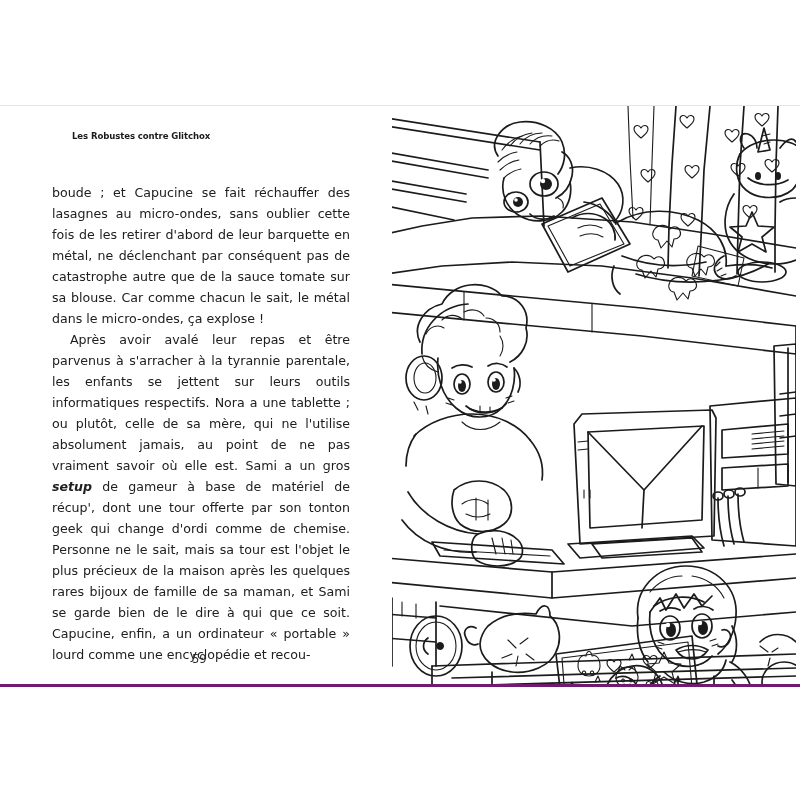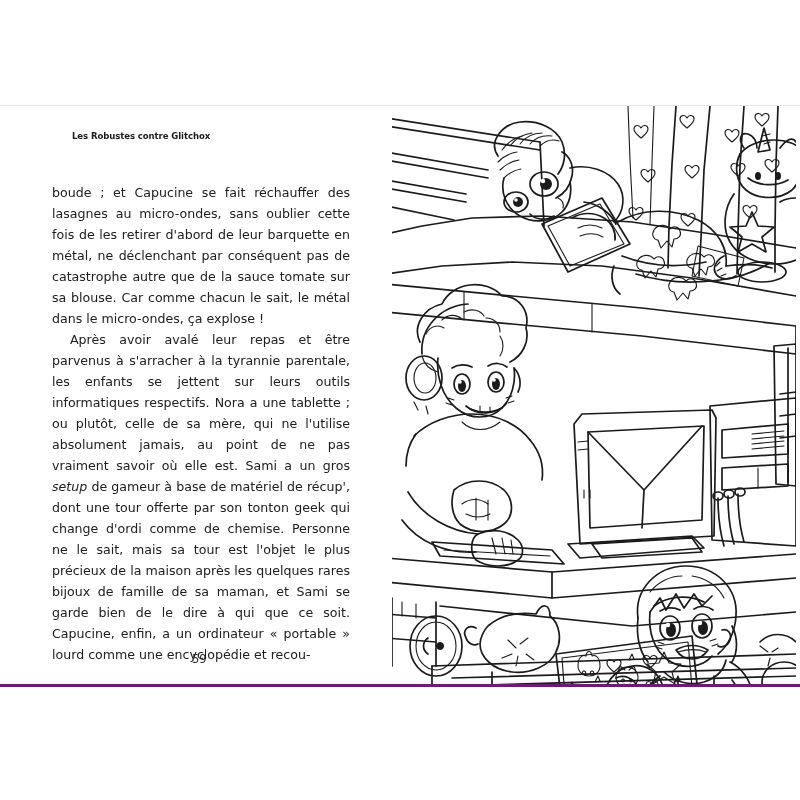--- a/index.html
+++ b/index.html
@@ -72,20 +72,21 @@
     hyphens: manual;
   }
   .body-text p {
     margin: 0;
   }
   .body-text p.indented {
     text-indent: 18px;
   }
   .body-text em {
     font-style: italic;
+    font-weight: bold;
   }
 
   .folio {
     position: absolute;
     left: 140px;
     top: 546px;
     font-family: "DejaVu Sans", sans-serif;
     font-size: 11.5px;
     color: #2a2a2a;
   }

